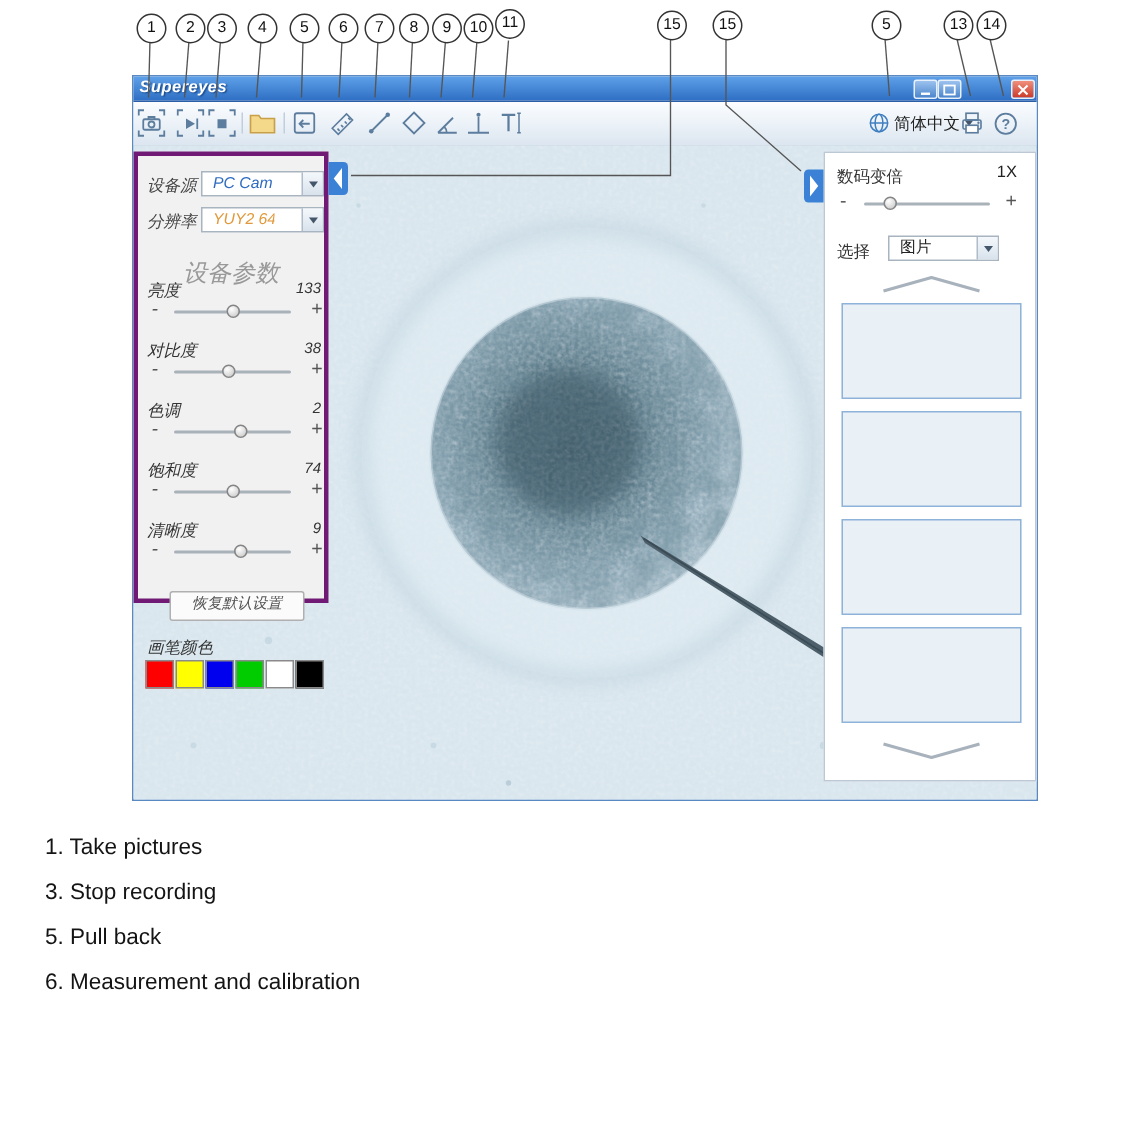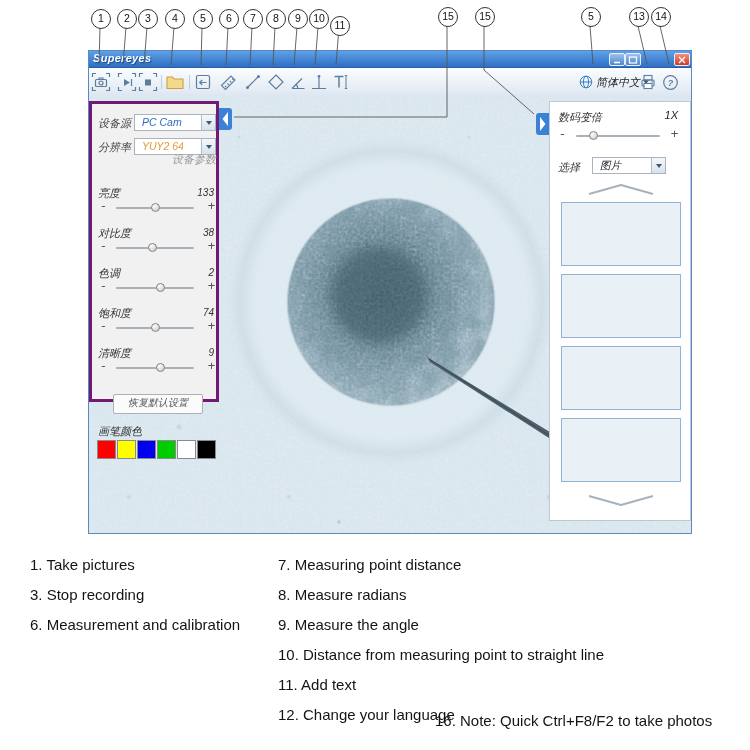--- a/index.html
+++ b/index.html
@@ -16,44 +16,44 @@
           border:1px solid #5a88c0;box-sizing:content-box;z-index:1;}
   .titlebar{position:absolute;left:0;top:0;width:602px;height:16px;
             background:linear-gradient(#5ea0e8,#2f6fc4);border-bottom:1px solid #2a5fa8;}
   .logo{position:absolute;left:4px;top:1px;font-size:11px;font-weight:bold;font-style:italic;
         color:#fff;text-shadow:1px 1px 1px #1a4a8a;letter-spacing:.3px;}
   .winbtn{position:absolute;top:2px;width:14px;height:11px;border:1px solid #e8f0fa;border-radius:2px;
           background:linear-gradient(#9cc2ee,#4d86cc);display:flex;align-items:center;justify-content:center;}
   .winbtn.close{background:linear-gradient(#f0907c,#cc3a2a);}
 
   .toolbar{position:absolute;left:0;top:17px;width:602px;height:29px;
-           background:linear-gradient(#fbfdff,#dce6f0);border-bottom:1px solid #b6c6d6;font-style:italic;}
+           background:linear-gradient(#fbfdff,#dce6f0);border-bottom:1px solid #b6c6d6;}
   .tbtn{position:absolute;top:3px;width:22px;height:22px;display:flex;align-items:center;justify-content:center;}
   .tsep{position:absolute;top:7px;width:1px;height:14px;background:#c2cedc;}
   .langbox{position:absolute;left:490px;top:4px;height:20px;display:flex;align-items:center;gap:3px;
            font-size:11px;color:#222;}
   .tri{width:0;height:0;border-left:3.5px solid transparent;border-right:3.5px solid transparent;
        border-top:4.5px solid #44566a;}
 
   
   .lpanel{position:absolute;left:0;top:50px;width:130px;height:301px;background:#f1f1f1;
           border:3px solid #701a75;box-sizing:border-box;z-index:3;font-style:italic;}
   .rpanel{position:absolute;left:460px;top:50px;width:142px;height:420px;background:#fff;
-          border:1px solid #bcc8d4;box-sizing:border-box;z-index:3;font-style:italic;}
+          border:1px solid #bcc8d4;box-sizing:border-box;z-index:3;}
   .collapse{position:absolute;width:13px;height:22px;background:#3b82d6;z-index:4;
             display:flex;align-items:center;justify-content:center;}
 
   .lp-label{position:absolute;left:6px;font-size:11px;color:#444;}
   .combo{position:absolute;height:17px;background:#fff;border:1px solid #a8b4c0;box-sizing:border-box;
          font-size:10.5px;line-height:15px;}
   .combo .val{display:block;padding-left:7px;margin-right:32px;overflow:hidden;white-space:nowrap;}
   .combo .caret{position:absolute;right:0;top:0;width:13px;height:100%;
                 background:linear-gradient(#f4f8fc,#d8e2ec);border-left:1px solid #b0bcc8;
                 display:flex;align-items:center;justify-content:center;}
-  .params-title{position:absolute;top:48px;width:100%;text-align:right;font-size:11px;color:#999;}
+  .params-title{position:absolute;top:68px;width:100%;text-align:center;font-size:16px;color:#999;}
 
   .sgroup{position:absolute;left:0;width:130px;height:38px;text-align:right;}
   .slabel{position:absolute;left:6px;top:0;font-size:11px;color:#333;}
   .sval{position:absolute;right:8px;top:1px;font-size:10px;color:#333;}
   .sminus{position:absolute;left:9px;top:12px;font-size:13px;color:#555;}
   .splus{position:absolute;right:7px;top:12px;font-size:13px;color:#555;}
   .strack{position:absolute;left:24px;top:21px;width:78px;height:2px;background:#a9b1b9;border-radius:1px;}
   .sthumb{position:absolute;top:-4px;left:50%;width:9px;height:9px;margin-left:-4px;border-radius:50%;
           background:radial-gradient(circle at 35% 30%,#fff,#c4c4c4);border:1px solid #858585;box-sizing:border-box;}
   .restore{position:absolute;left:21px;top:290px;width:88px;height:18px;background:#fbfbfb;
@@ -105,21 +105,21 @@
   <div class="callout" style="left:91px;top:9px">1</div>
   <div class="callout" style="left:117px;top:9px">2</div>
   <div class="callout" style="left:138px;top:9px">3</div>
   <div class="callout" style="left:165px;top:9px">4</div>
   <div class="callout" style="left:193px;top:9px">5</div>
   <div class="callout" style="left:219px;top:9px">6</div>
   <div class="callout" style="left:243px;top:9px">7</div>
   <div class="callout" style="left:266px;top:9px">8</div>
   <div class="callout" style="left:288px;top:9px">9</div>
   <div class="callout" style="left:309px;top:9px">10</div>
-  <div class="callout" style="left:330px;top:16px">11</div>
+  <div class="callout" style="left:330px;top:6px">11</div>
   <div class="callout" style="left:438px;top:7px">15</div>
   <div class="callout" style="left:475px;top:7px">15</div>
   <div class="callout" style="left:581px;top:7px">5</div>
   <div class="callout" style="left:629px;top:7px">13</div>
   <div class="callout" style="left:651px;top:7px">14</div>
 
   <div class="window">
 
     <div class="titlebar">
       <span class="logo">Supereyes</span>
@@ -447,25 +447,17 @@
         <svg width="70" height="14">
           <polyline points="3,2 35,11 67,2" fill="none" stroke="#a8b2bc" stroke-width="2" stroke-linejoin="round"></polyline>
         </svg>
       </div>
     </div>
   </div>
 
   <div class="lgcol" style="left:30px;top:550px">
     <div>1. Take pictures</div>
     <div>3. Stop recording</div>
+    <div>5. Pull back</div>
     <div>6. Measurement and calibration</div>
   </div>
-  <div class="lgcol" style="left:278px;top:550px">
-    <div>7. Measuring point distance</div>
-    <div>8. Measure radians</div>
-    <div>9. Measure the angle</div>
-    <div>10. Distance from measuring point to straight line</div>
-    <div>11. Add text</div>
-    <div>12. Change your language</div>
-  </div>
-  <div class="lgcol" style="left:435px;top:706px">16. Note: Quick Ctrl+F8/F2 to take photos</div>
 
 </div>
 
 </body></html>

